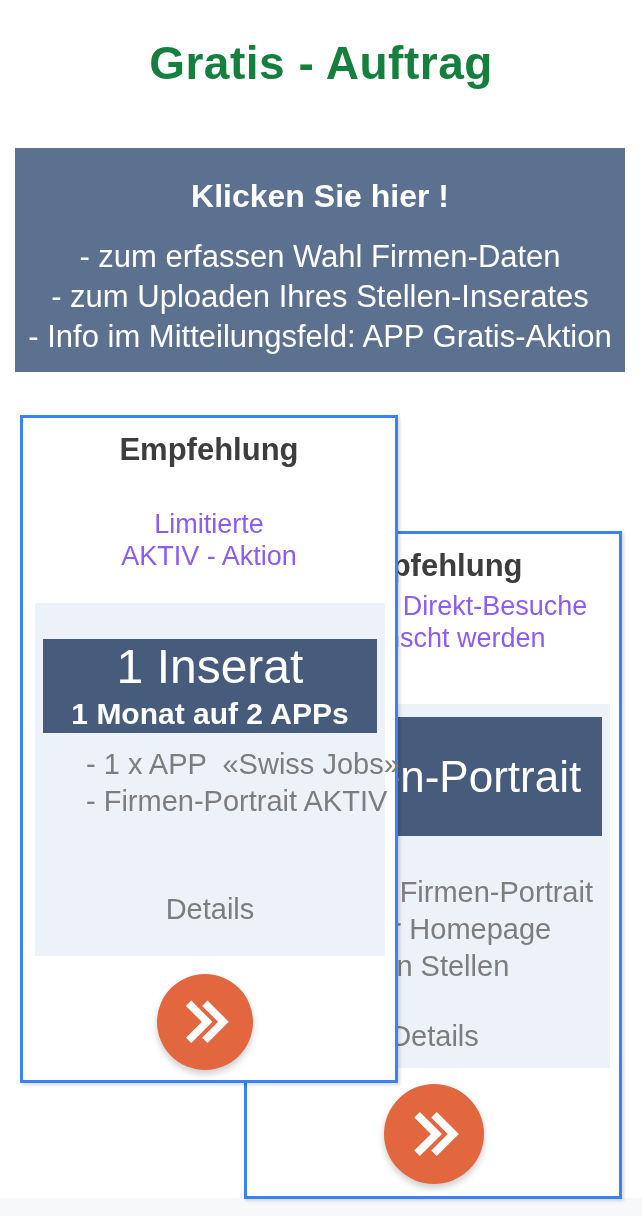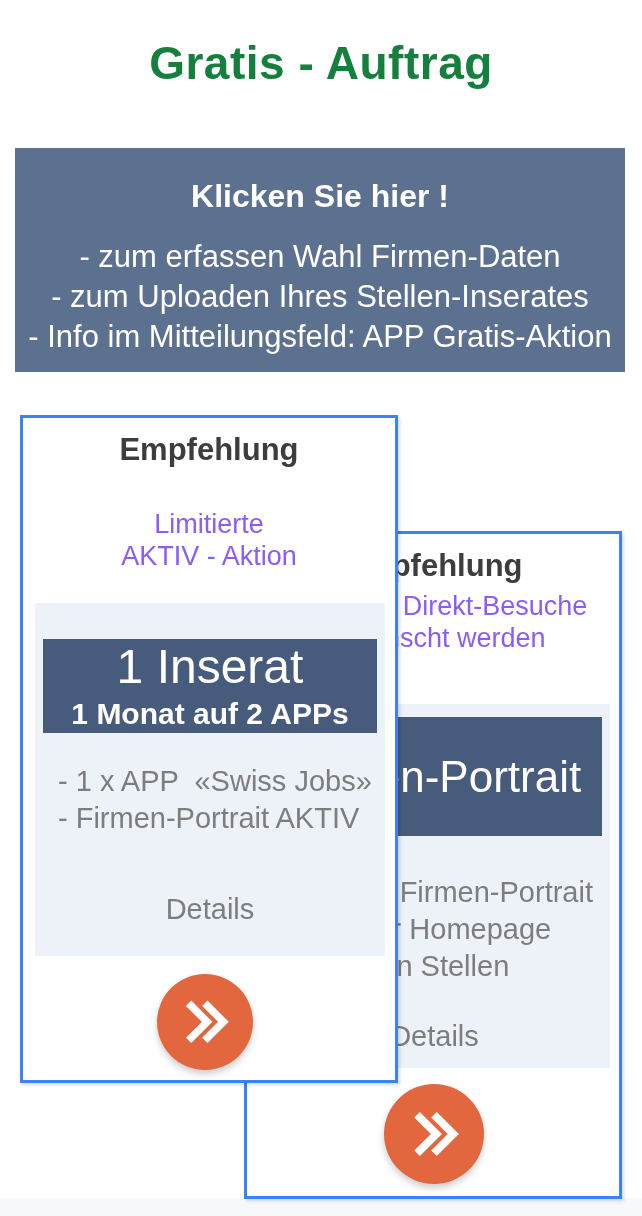--- a/index.html
+++ b/index.html
@@ -79,21 +79,21 @@
   .card-back  .highlight-box { top:13px; width:335px; height:119px; }
 
   .highlight-title-front { font-size:48px; line-height:56px; font-weight:normal; }
   .highlight-sub         { font-size:30px; line-height:38px; font-weight:bold; }
   .highlight-title-back  { font-size:44px; line-height:52px; font-weight:normal; }
 
   .bullet-list {
     position:absolute; left:0; width:100%;
     padding-left:23px;
   }
-  .card-front .bullet-list { top:160px; }
+  .card-front .bullet-list { top:143px;margin-left:28px; }
   .card-back  .bullet-list { top:170px; }
   .bullet-line {
     font-size:29px; line-height:37px; color:#7D7D7D;
     white-space:pre-wrap;
   }
 
   .details-link {
     position:absolute; left:0; width:100%;
     text-align:center;
     font-size:29px; color:#7D7D7D;

